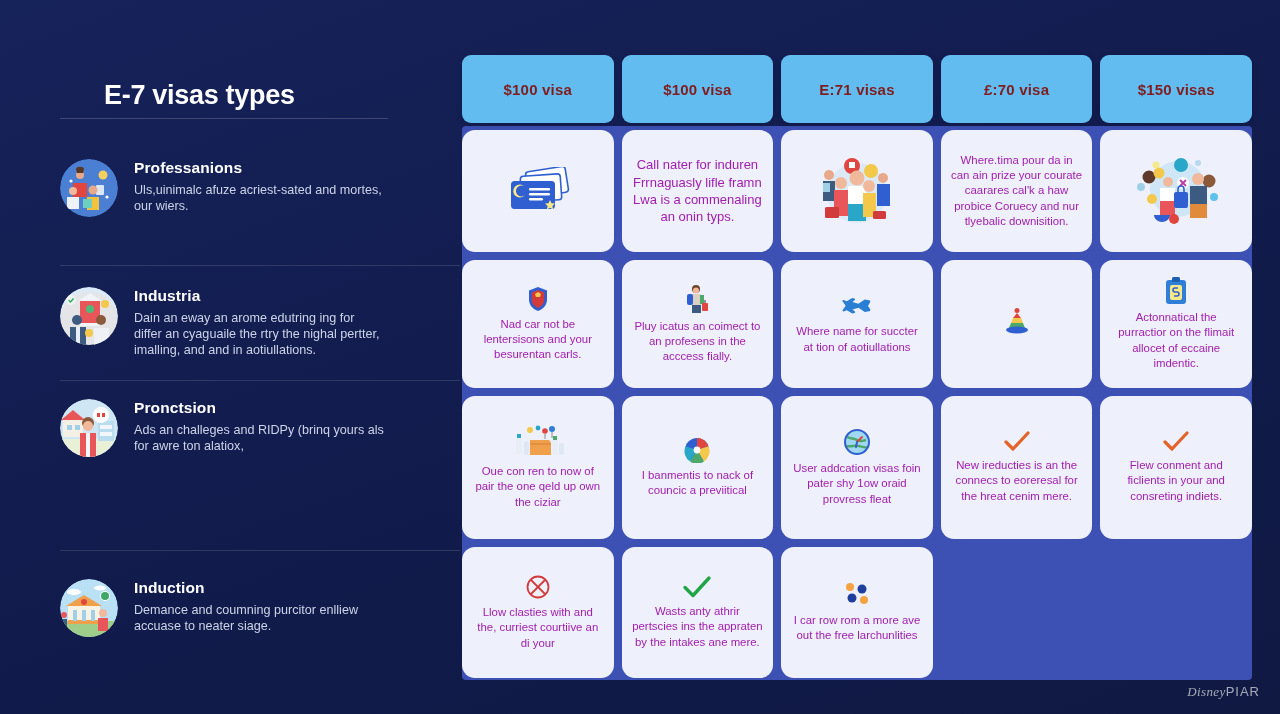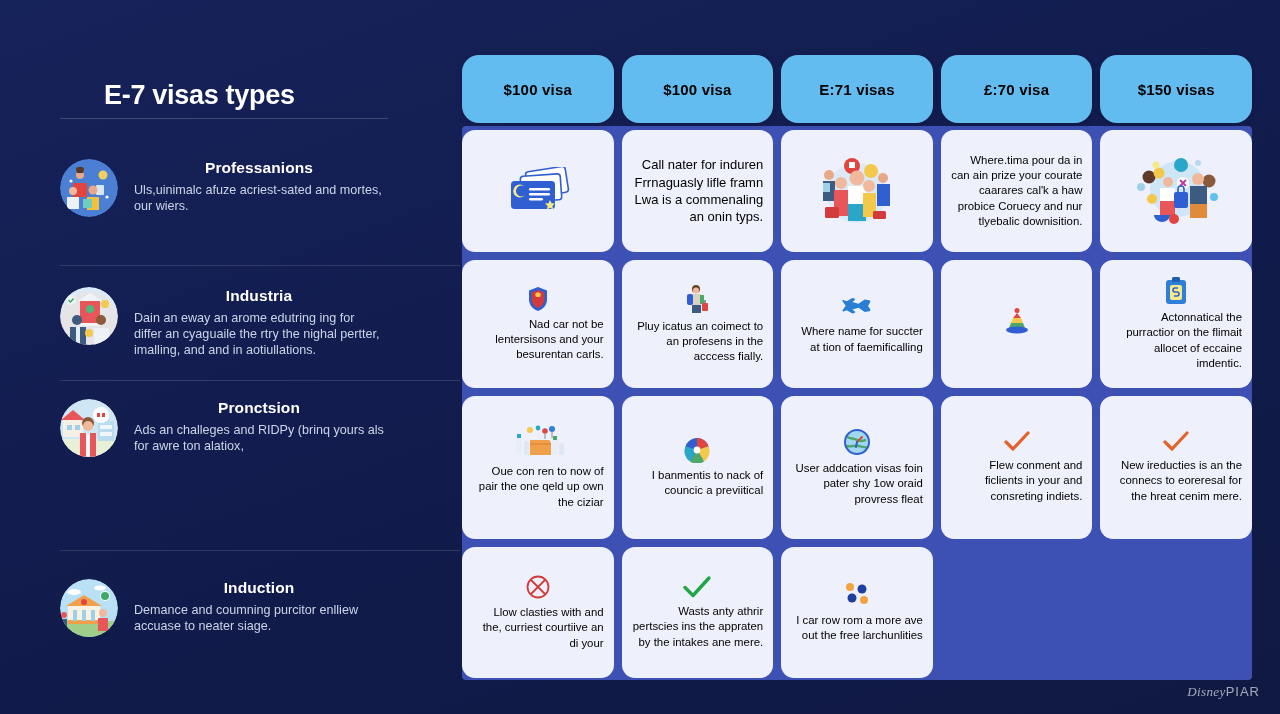--- a/index.html
+++ b/index.html
@@ -61,21 +61,20 @@
   }
   .avatar svg { display: block; width: 58px; height: 58px; }
 
   .feat-text { padding-top: 4px; }
   .feat-title {
     font-size: 15.5px;
     font-weight: bold;
     color: #ffffff;
     margin-bottom: 5px;
     letter-spacing: 0.1px;
-    text-align: center;
   }
   .feat-desc {
     font-size: 12.6px;
     line-height: 1.28;
     color: #ccd4e8;
     max-width: 250px;
   }
 
   
   .panel {
@@ -88,25 +87,25 @@
   .headers {
     position: absolute;
     left: 462px; top: 55px;
     width: 790px; height: 68px;
     display: flex;
     gap: 8px;
   }
   .hdr {
     flex: 1 1 0;
     background: #63bcf0;
-    border-radius: 17px;
+    border-radius: 9px;
     display: flex;
     align-items: center;
     justify-content: center;
-    color: #000000;
+    color: #7f1d1d;
     font-size: 15px;
     font-weight: bold;
     letter-spacing: 0.2px;
     box-shadow: 0 2px 6px rgba(0,0,0,0.14);
   }
 
   .grid {
     position: absolute;
     left: 462px; top: 130px;
     width: 790px; height: 546px;
@@ -130,22 +129,21 @@
   .cell-icon {
     display: flex;
     align-items: center;
     justify-content: center;
     margin-bottom: 5px;
   }
   .cell-icon svg { display: block; }
   .cell-text {
     font-size: 11.4px;
     line-height: 1.33;
-    color: #000000;
-    text-align: right;
+    color: #a21caf;
   }
   .cell-text.lead-big { font-size: 13px; }
   .cell.icon-only .cell-icon { margin-bottom: 0; }
 
   
   .watermark {
     position: absolute;
     right: 20px; bottom: 14px;
     color: rgba(255,255,255,0.62);
     font-size: 13px;
@@ -397,21 +395,21 @@
       </div>
       <div class="cell-text">Pluy icatus an coimect to an profesens in the acccess fially.</div>
     </div>
 
     <div class="cell">
       <div class="cell-icon">
         <svg width="30" height="26" viewBox="0 0 30 26">
           <path d="M28 9.5c.6-.9.2-2-.9-2.2l-4.4-.8-6.3 4.2-6-1.6 2.4-2.1c.5-.5.3-1.3-.4-1.5l-2.2-.6-5.4 3.3L1.4 7c-.7-.2-1.3.6-.9 1.2l3.2 4.6-3.1 4.5c-.4.6.2 1.4.9 1.2l3.4-1.2 5.4 3.3 2.2-.6c.7-.2.9-1 .4-1.5l-2.4-2.1 6-1.6 6.3 4.2 4.4-.8c1.1-.2 1.5-1.3.9-2.2L26 13z" fill="#2a7fd4"></path>
         </svg>
       </div>
-      <div class="cell-text">Where name for succter at tion of faemificalling</div>
+      <div class="cell-text">Where name for succter at tion of aotiullations</div>
     </div>
 
     <div class="cell">
       <div class="cell-icon">
         <svg width="26" height="28" viewBox="0 0 26 28">
           <circle cx="13" cy="2.5" r="2.5" fill="#e0453f"></circle>
           <path d="M13 5l4 5H9z" fill="#e0453f"></path>
           <path d="M9 10h8l2 5H7z" fill="#f4c84a"></path>
           <path d="M7 15h12l2 5H5z" fill="#4fa86b"></path>
           <ellipse cx="13" cy="22" rx="11" ry="3.4" fill="#2f5fd0"></ellipse>
@@ -480,30 +478,30 @@
       </div>
       <div class="cell-text">User addcation visas foin pater shy 1ow oraid provress fleat</div>
     </div>
 
     <div class="cell">
       <div class="cell-icon">
         <svg width="28" height="22" viewBox="0 0 28 22">
           <path d="M3 11l7 7L25 2" fill="none" stroke="#e2642a" stroke-width="3.2" stroke-linecap="round" stroke-linejoin="round"></path>
         </svg>
       </div>
-      <div class="cell-text">Flew conment and ficlients in your and consreting indiets.</div>
+      <div class="cell-text">New ireducties is an the connecs to eoreresal for the hreat cenim mere.</div>
     </div>
 
     <div class="cell">
       <div class="cell-icon">
         <svg width="28" height="22" viewBox="0 0 28 22">
           <path d="M3 11l7 7L25 2" fill="none" stroke="#e2642a" stroke-width="3.2" stroke-linecap="round" stroke-linejoin="round"></path>
         </svg>
       </div>
-      <div class="cell-text">New ireducties is an the connecs to eoreresal for the hreat cenim mere.</div>
+      <div class="cell-text">Flew conment and ficlients in your and consreting indiets.</div>
     </div>
 
     <div class="cell">
       <div class="cell-icon">
         <svg width="26" height="26" viewBox="0 0 26 26">
           <circle cx="13" cy="13" r="10.5" fill="none" stroke="#d23b3b" stroke-width="1.8"></circle>
           <path d="M6 6l14 14" stroke="#d23b3b" stroke-width="1.8"></path>
           <path d="M20 6L6 20" stroke="#d23b3b" stroke-width="1.8"></path>
         </svg>
       </div>

